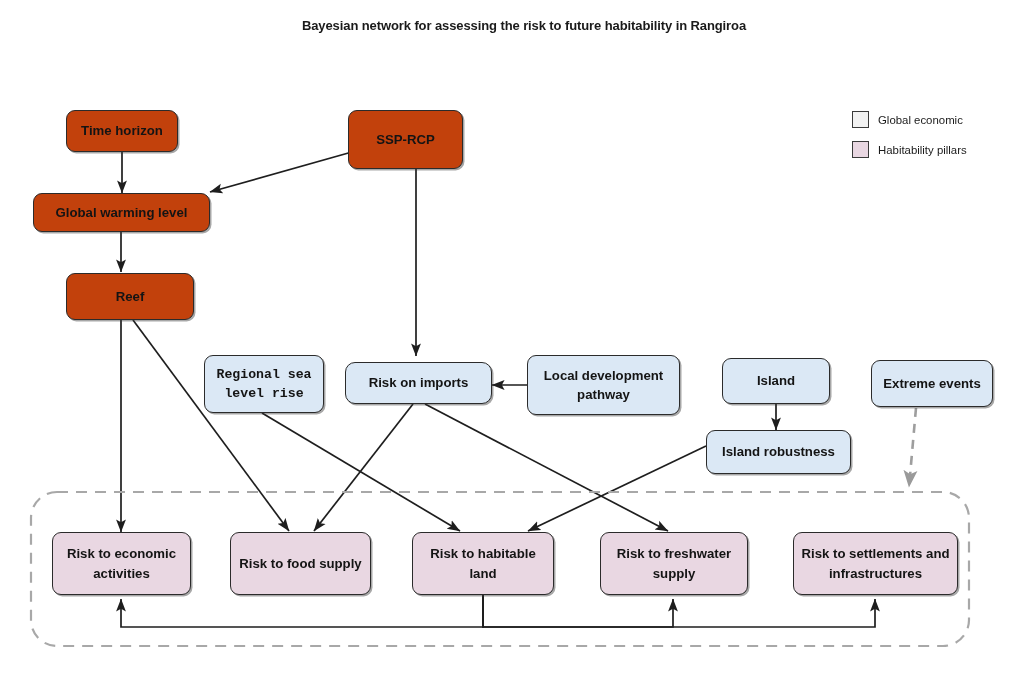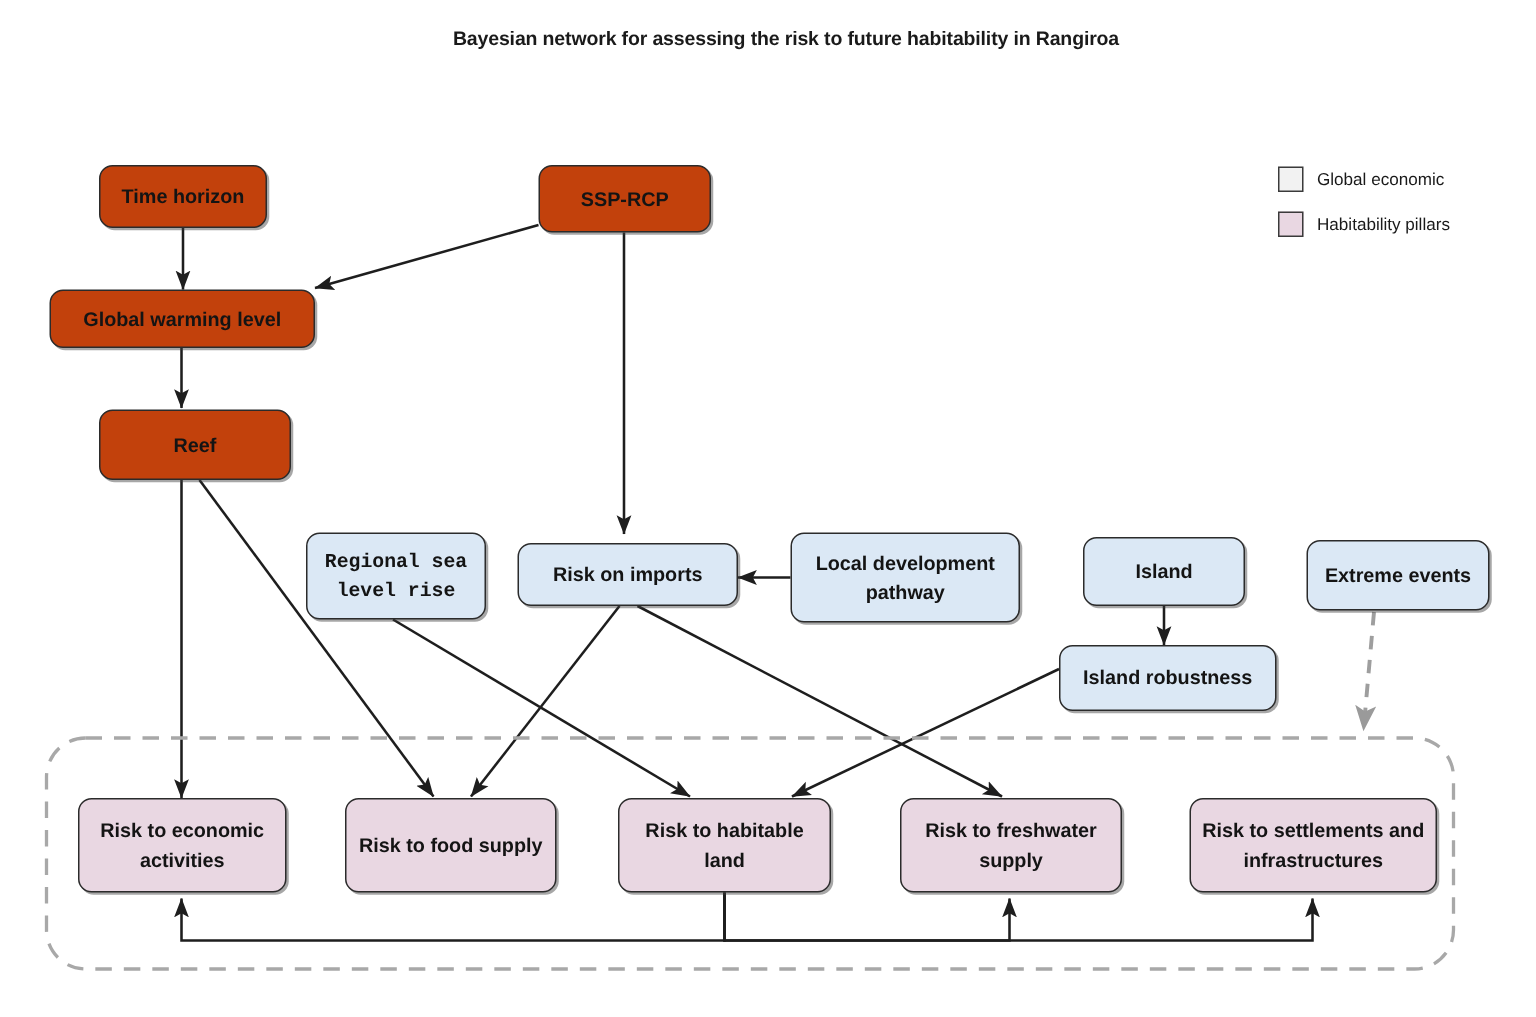--- a/index.html
+++ b/index.html
@@ -137,37 +137,37 @@
 
     <path d="M916,408 L909,487" stroke="#9e9e9e" stroke-width="2.6" fill="none" stroke-dasharray="9,7" marker-end="url(#ahg)"></path>
 
     <rect x="31" y="492" width="938" height="154" rx="26" ry="26" fill="none" stroke="#a8a8a8" stroke-width="2.2" stroke-dasharray="11,8"></rect>
   </svg>
 
   <div class="node global" style="left:66px; top:110px; width:112px; height:42px;">
     <span>Time horizon</span>
   </div>
 
-  <div class="node global" style="left:359px; top:110px; width:115px; height:45px;text-align:center;">
+  <div class="node global" style="left:348px; top:110px; width:115px; height:59px;text-align:center;">
     <span>SSP-RCP</span>
   </div>
 
   <div class="node global" style="left:33px; top:193px; width:177px; height:39px;">
     <span>Global warming level</span>
   </div>
 
   <div class="node global" style="left:66px; top:273px; width:128px; height:47px;">
     <span>Reef</span>
   </div>
 
   <div class="node local" style="left:204px; top:355px; width:120px; height:58px;font-family:Liberation Mono, monospace;">
     <span>Regional sea level rise</span>
   </div>
 
-  <div class="node local" style="left:345px; top:362px; width:147px; height:42px;">
+  <div class="node local" style="left:345px; top:362px; width:147px; height:42px;border-radius:10px;">
     <span>Risk on imports</span>
   </div>
 
   <div class="node local" style="left:527px; top:355px; width:153px; height:60px;">
     <span>Local development pathway</span>
   </div>
 
   <div class="node local" style="left:722px; top:358px; width:108px; height:46px;">
     <span>Island</span>
   </div>

